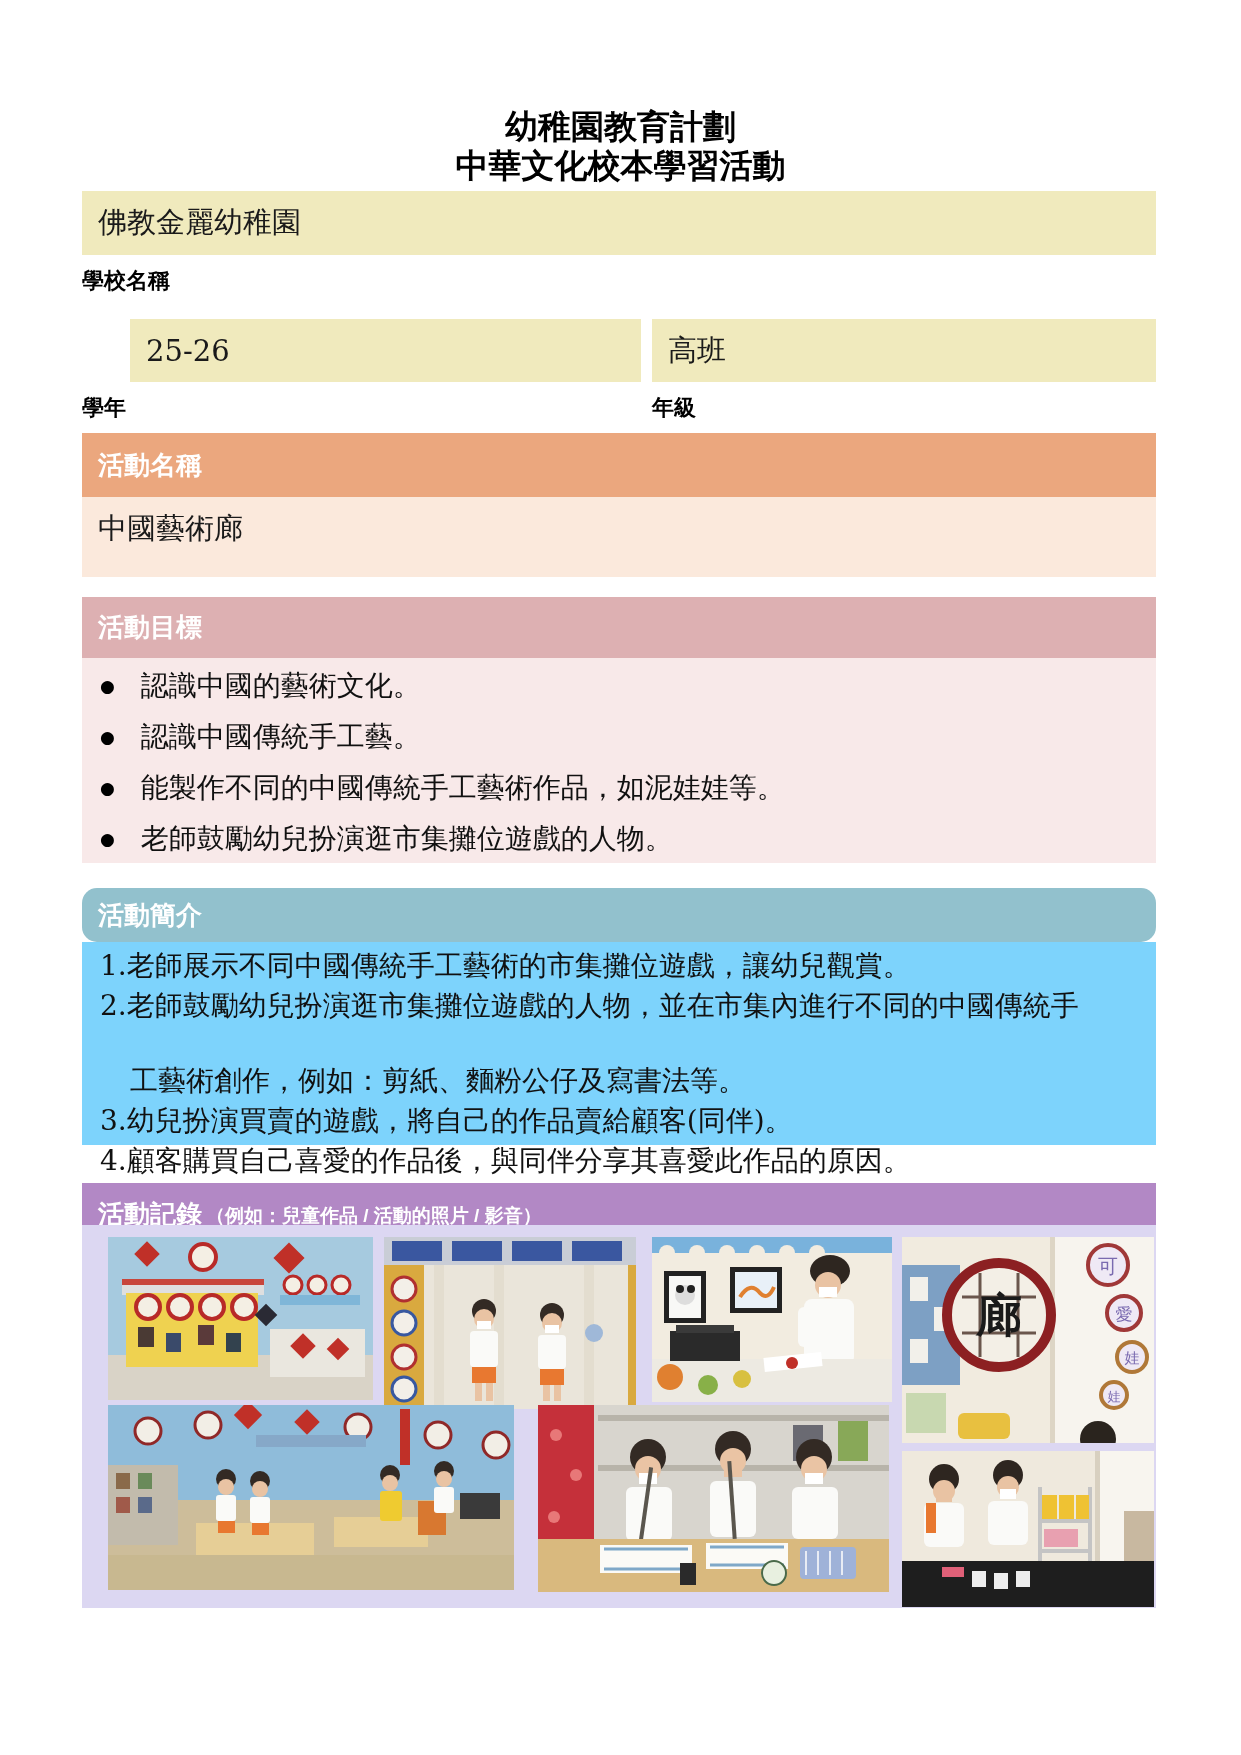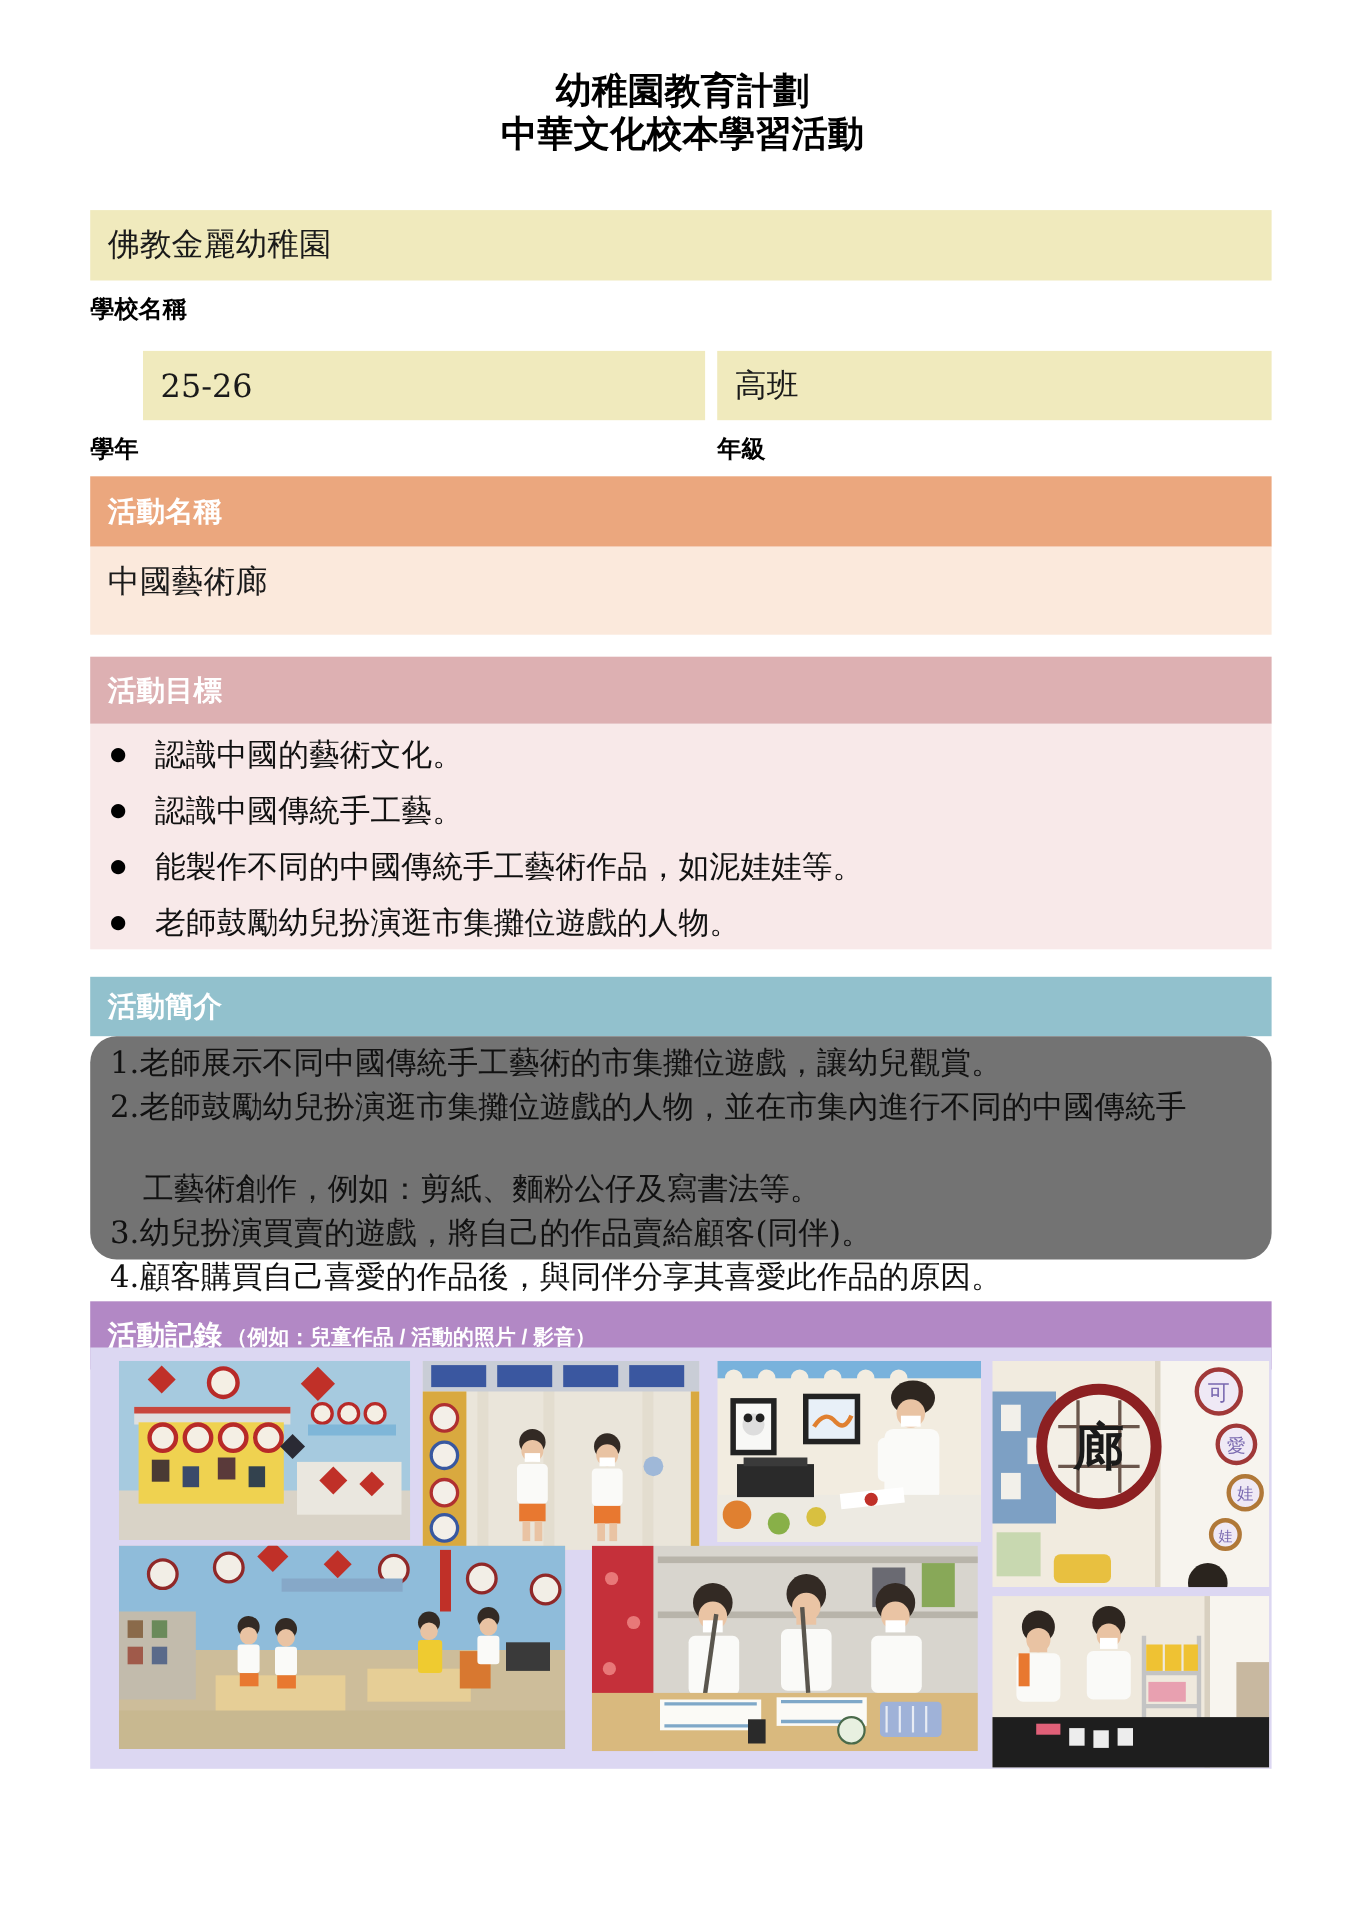--- a/index.html
+++ b/index.html
@@ -1,29 +1,29 @@
 <!DOCTYPE html>
 <html><head>
 <meta charset="utf-8">
 <style>
   html,body{margin:0;padding:0;background:#ffffff;}
   .page{position:relative;width:1241px;height:1755px;background:#fff;overflow:hidden;
         font-family:"Liberation Sans",sans-serif;color:#111;}
   .title{position:absolute;left:0;width:1241px;text-align:center;font-weight:bold;
-         font-size:33px;line-height:38px;color:#000;}
+         font-size:33px;line-height:38px;color:#000;margin-top:44px;}
   .field{position:absolute;background:#F0EABD;display:flex;align-items:center;
          box-sizing:border-box;padding-left:16px;
          font-family:"DejaVu Serif","Liberation Serif",serif;font-size:29px;color:#1a1a1a;}
   .lbl{position:absolute;font-weight:bold;font-size:22px;color:#000;}
   .hdr{position:absolute;left:82px;width:1074px;box-sizing:border-box;display:flex;
        align-items:center;padding-left:16px;color:#fff;font-weight:bold;font-size:26px;}
   .panel{position:absolute;left:82px;width:1074px;box-sizing:border-box;}
   .hdr-name{background:#EBA77E;}   .body-name{background:#FBE9DC;}
   .hdr-goals{background:#DDB0B2;}  .body-goals{background:#F8E9E9;}
-  .hdr-intro{background:#92C1CD;}  .body-intro{background:#737373;border-radius:24px;}
+  .hdr-intro{background:#92C1CD;border-radius:15px;}  .body-intro{background:#7dd3fc;}
   .hdr-rec{background:#B288C5;margin-top:20px;}    .body-rec{background:#DCD7F2;}
   .serifbody{font-family:"DejaVu Serif","Liberation Serif",serif;color:#1a1a1a;}
   .value-line{display:flex;align-items:center;padding-left:16px;box-sizing:border-box;}
   .goal-row{display:flex;align-items:center;height:51px;padding-left:18px;}
   .goal-bullet{font-family:"DejaVu Sans",sans-serif;font-size:17px;margin-right:26px;color:#000;}
   .goal-text{font-family:"DejaVu Serif","Liberation Serif",serif;font-size:28px;}
   .intro-line{font-family:"DejaVu Serif","Liberation Serif",serif;font-size:28px;
               line-height:40px;padding-left:18px;white-space:nowrap;}
   .intro-line.cont{padding-left:48px;margin-top:35px;}
   .rec-note{font-size:19px;font-weight:bold;margin-left:4px;padding-top:4px;}

